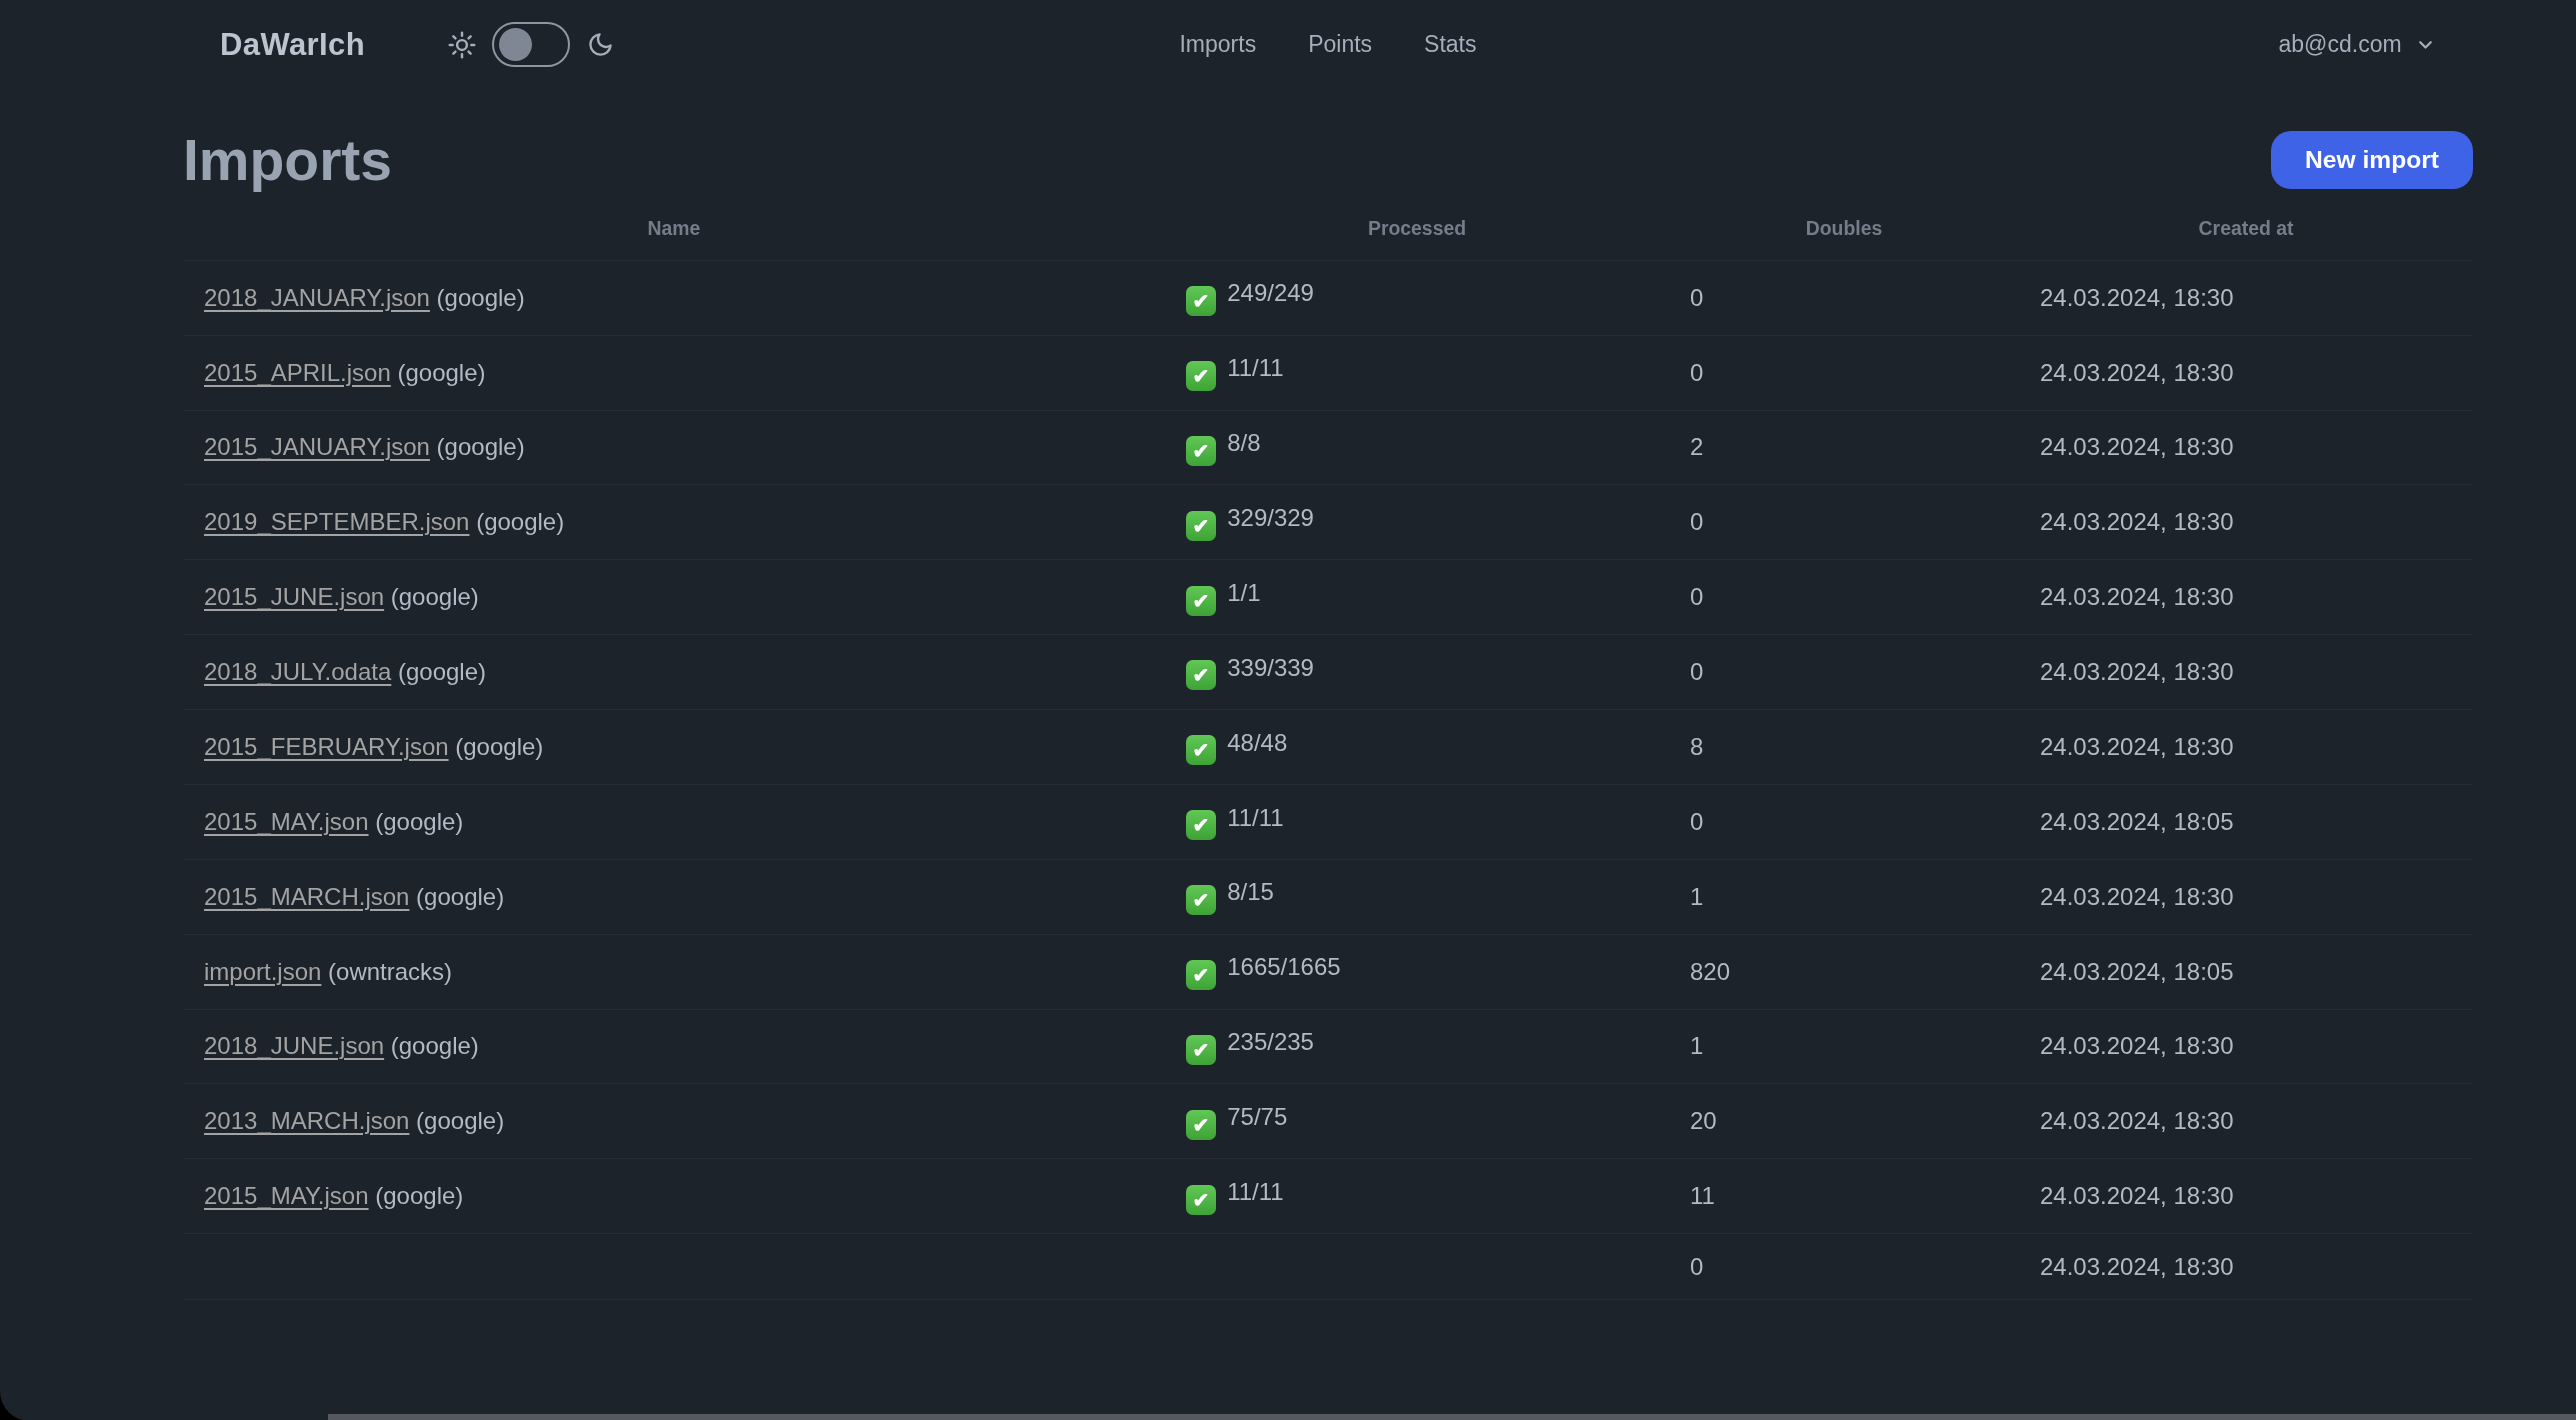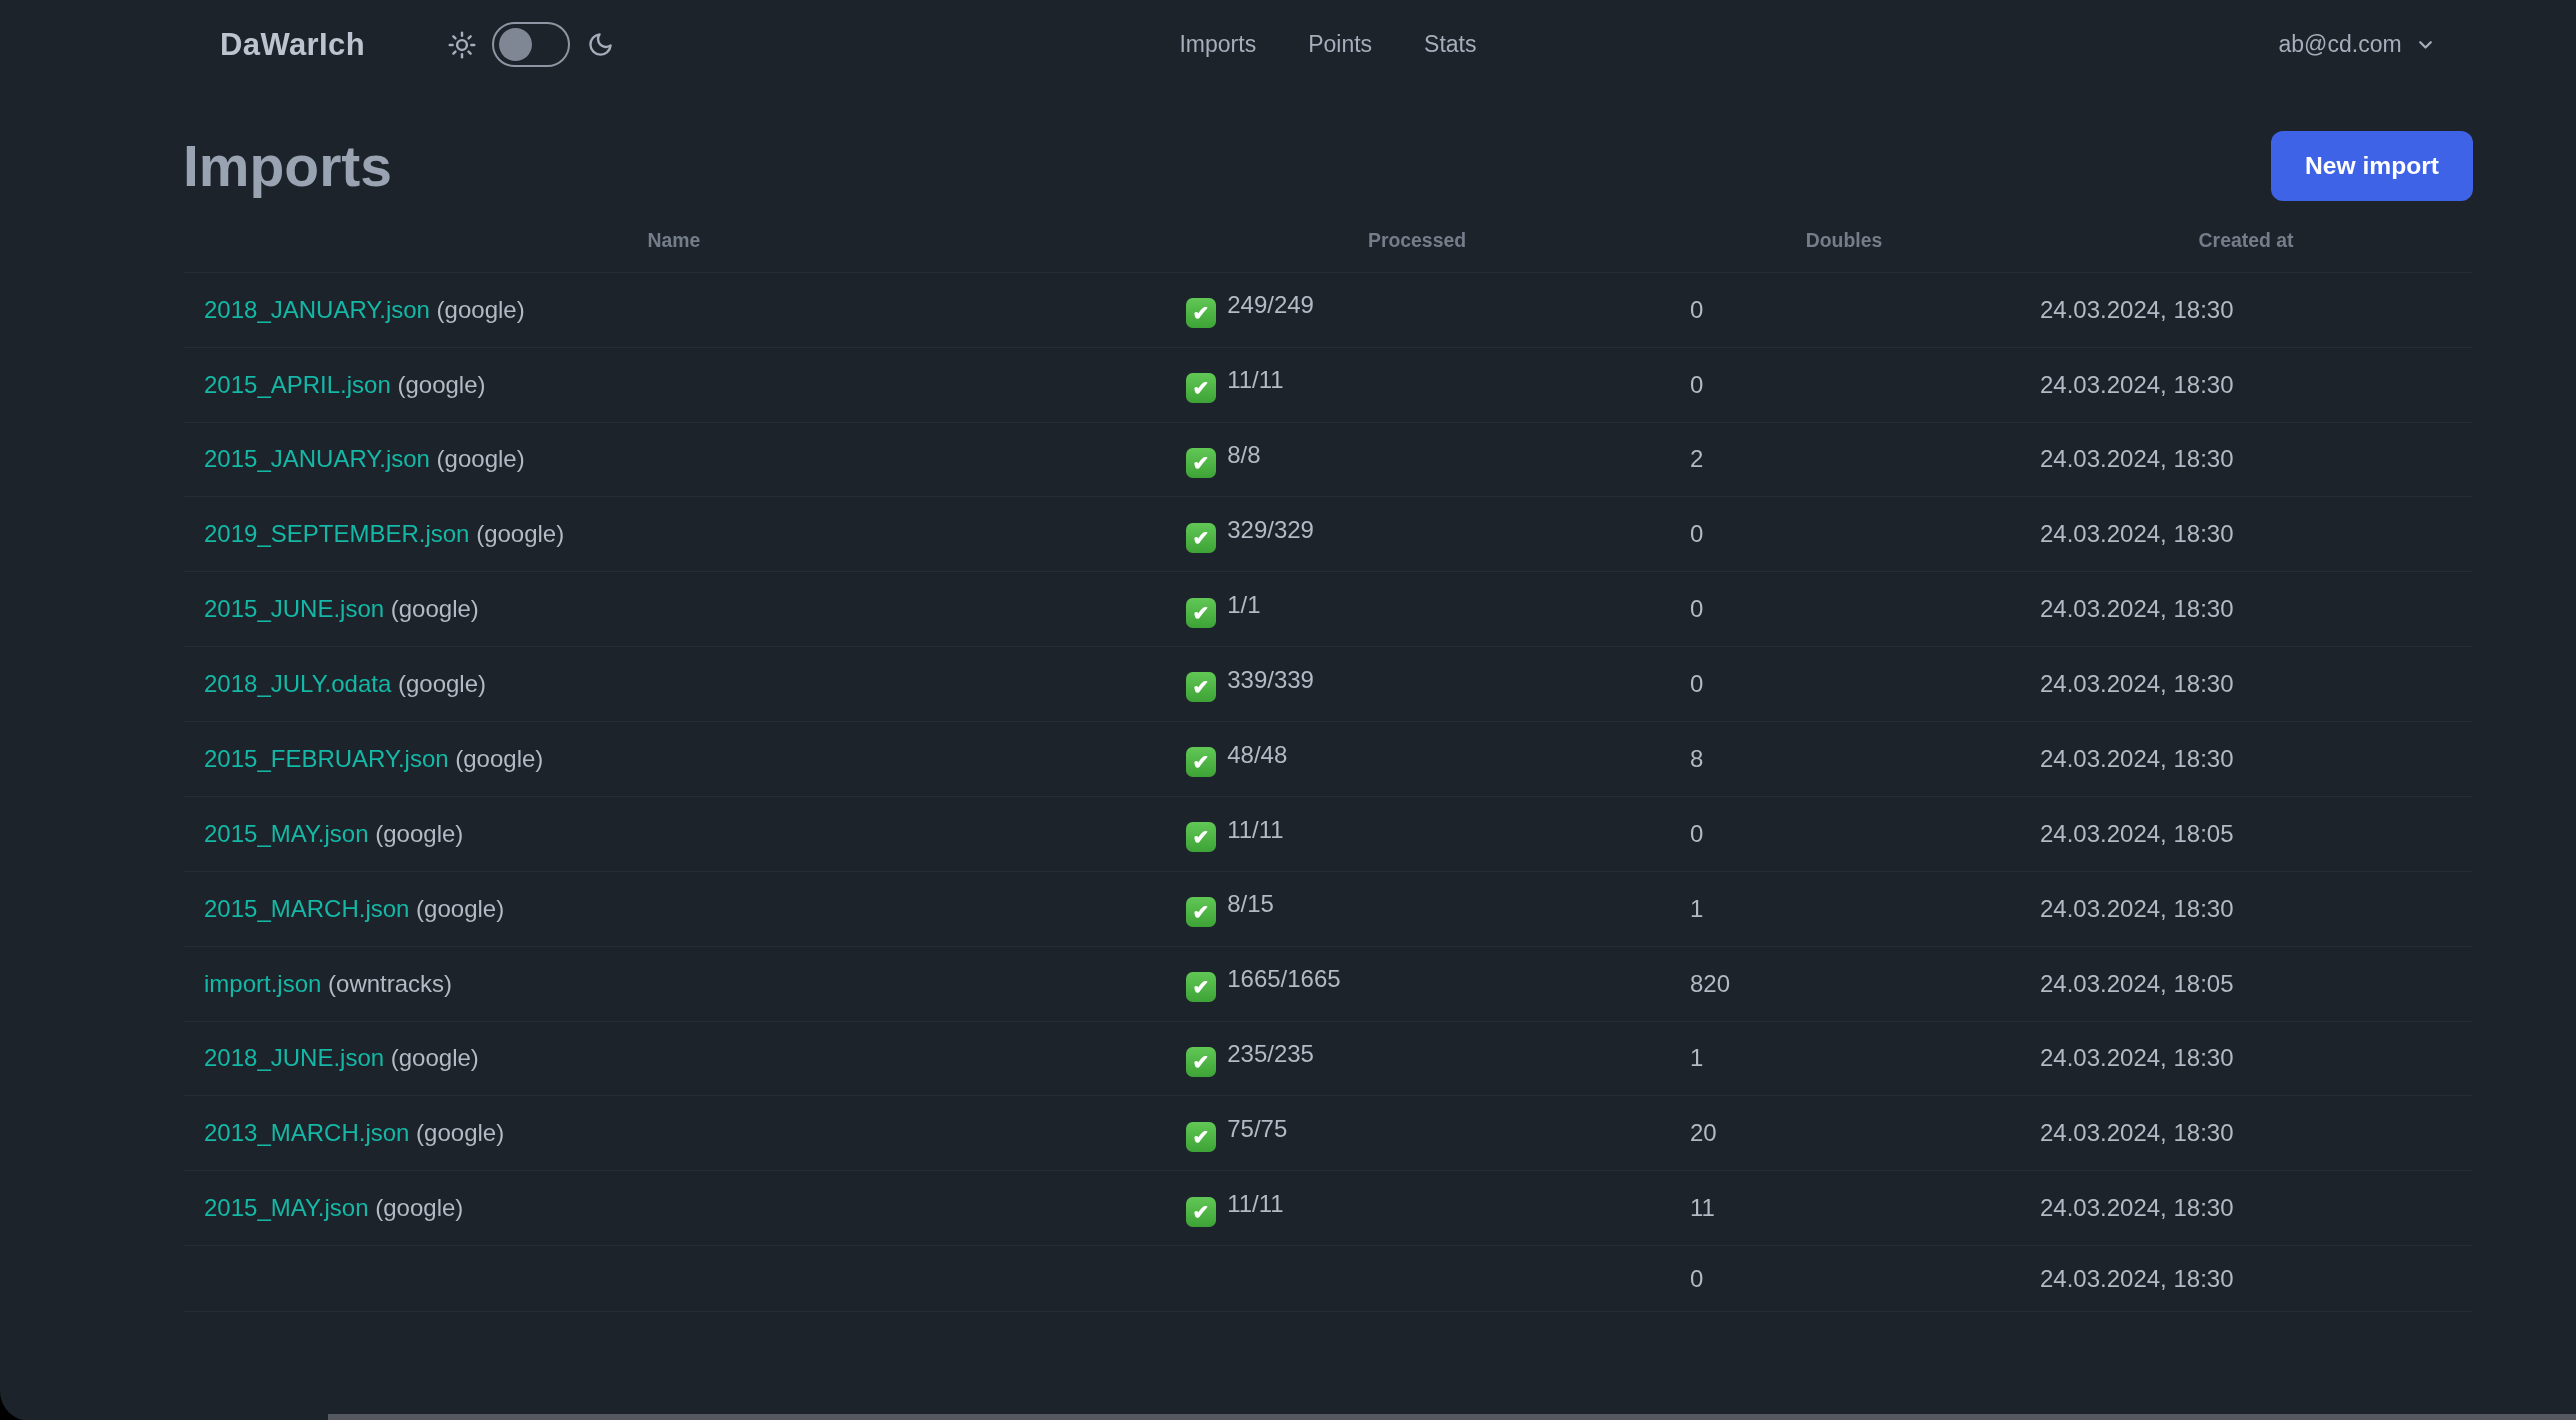--- a/index.html
+++ b/index.html
@@ -22,32 +22,32 @@
   .toggle .knob{position:absolute;left:4.5px;top:3.7px;width:33px;height:33px;border-radius:50%;background:#7f8694;}
   .nav-center{position:absolute;left:50%;top:0;height:89px;transform:translateX(-50%);display:flex;align-items:center;gap:52px;}
   .nav-link{font-size:23px;color:#a6adbb;text-decoration:none;cursor:pointer;}
   .nav-right{margin-left:auto;display:flex;align-items:center;gap:13.4px;cursor:pointer;}
   .nav-right .email{font-size:23px;color:#a6adbb;margin-left:40px;}
   
   main{padding:42px 143px 0;}
   .page-head{display:flex;justify-content:space-between;align-items:center;}
   h1{margin:0;font-size:57px;line-height:57px;font-weight:700;color:#9aa3b2;}
   .new-import-btn{
-    background:#3f63e7;color:#ffffff;border:none;border-radius:12px;
-    height:70px;padding:0 34px;font-size:24.6px;font-weight:600;
+    background:#3f63e7;color:#ffffff;border:none;border-radius:20px;
+    height:58px;padding:0 34px;font-size:24.6px;font-weight:600;
     font-family:"Liberation Sans",sans-serif;cursor:pointer;
   }
   
   table{width:100%;border-collapse:collapse;margin-top:16.4px;}
   th{font-size:19.4px;font-weight:700;color:#747d8a;text-align:center;padding:12px 21px 19.4px;border-bottom:1.5px solid #262d36;}
   th:nth-child(1){width:940px;}
   th:nth-child(2){width:462px;}
   th:nth-child(3){width:308px;}
   td{font-size:24px;color:#b3bac5;padding:18.6px 21px;line-height:28px;border-bottom:1.5px solid #262d36;white-space:nowrap;}
-  a.file-link{color:#14b8a6;text-decoration-thickness:1.5px;text-underline-offset:3.7px;cursor:pointer;}
+  a.file-link{color:#a3a3a3;text-decoration:underline;text-decoration-thickness:1.5px;text-underline-offset:3.7px;cursor:pointer;}
   .src{color:#b3bac5;}
   .check{
     display:inline-flex;width:30px;height:30px;border-radius:6.7px;
     background:linear-gradient(180deg,#61c755,#3da336);
     align-items:center;justify-content:center;
     vertical-align:-6.7px;margin-right:11.2px;
   }
   .check::before{content:"✔";color:#fff;font-size:20px;font-weight:700;line-height:1;}
   
   .hscroll-thumb{position:absolute;left:328px;right:0;bottom:0;height:7.5px;background:#55585e;cursor:pointer;}

